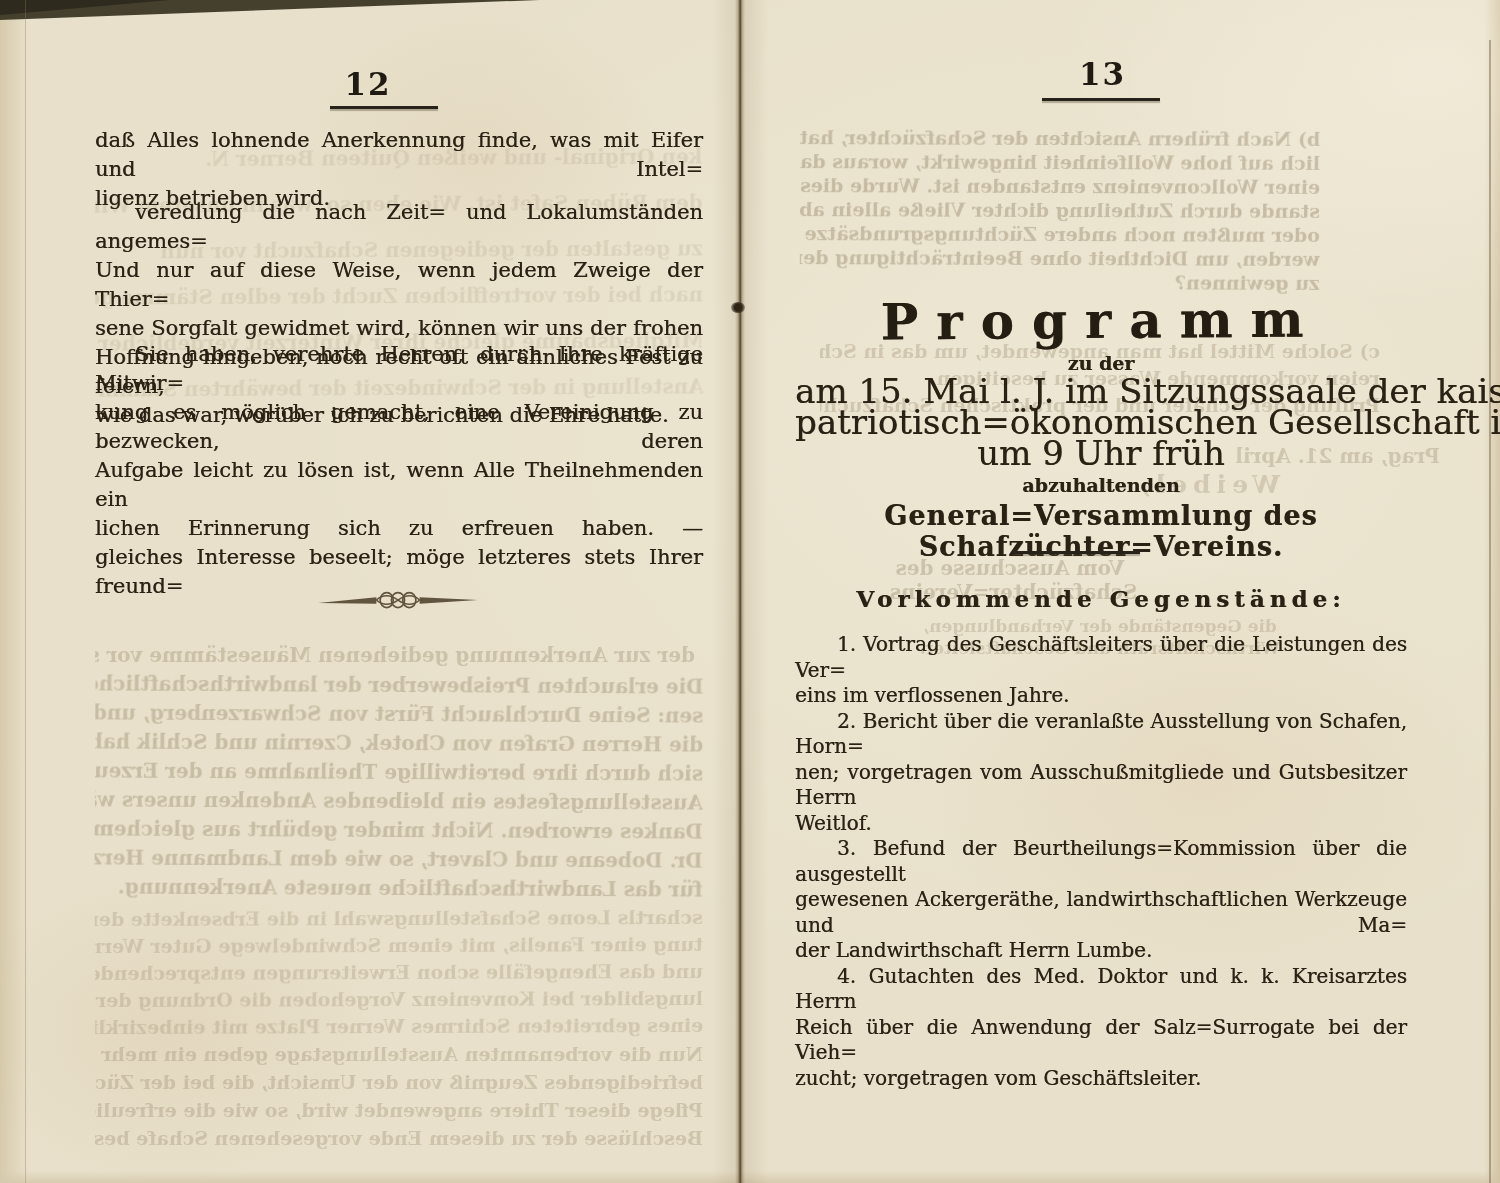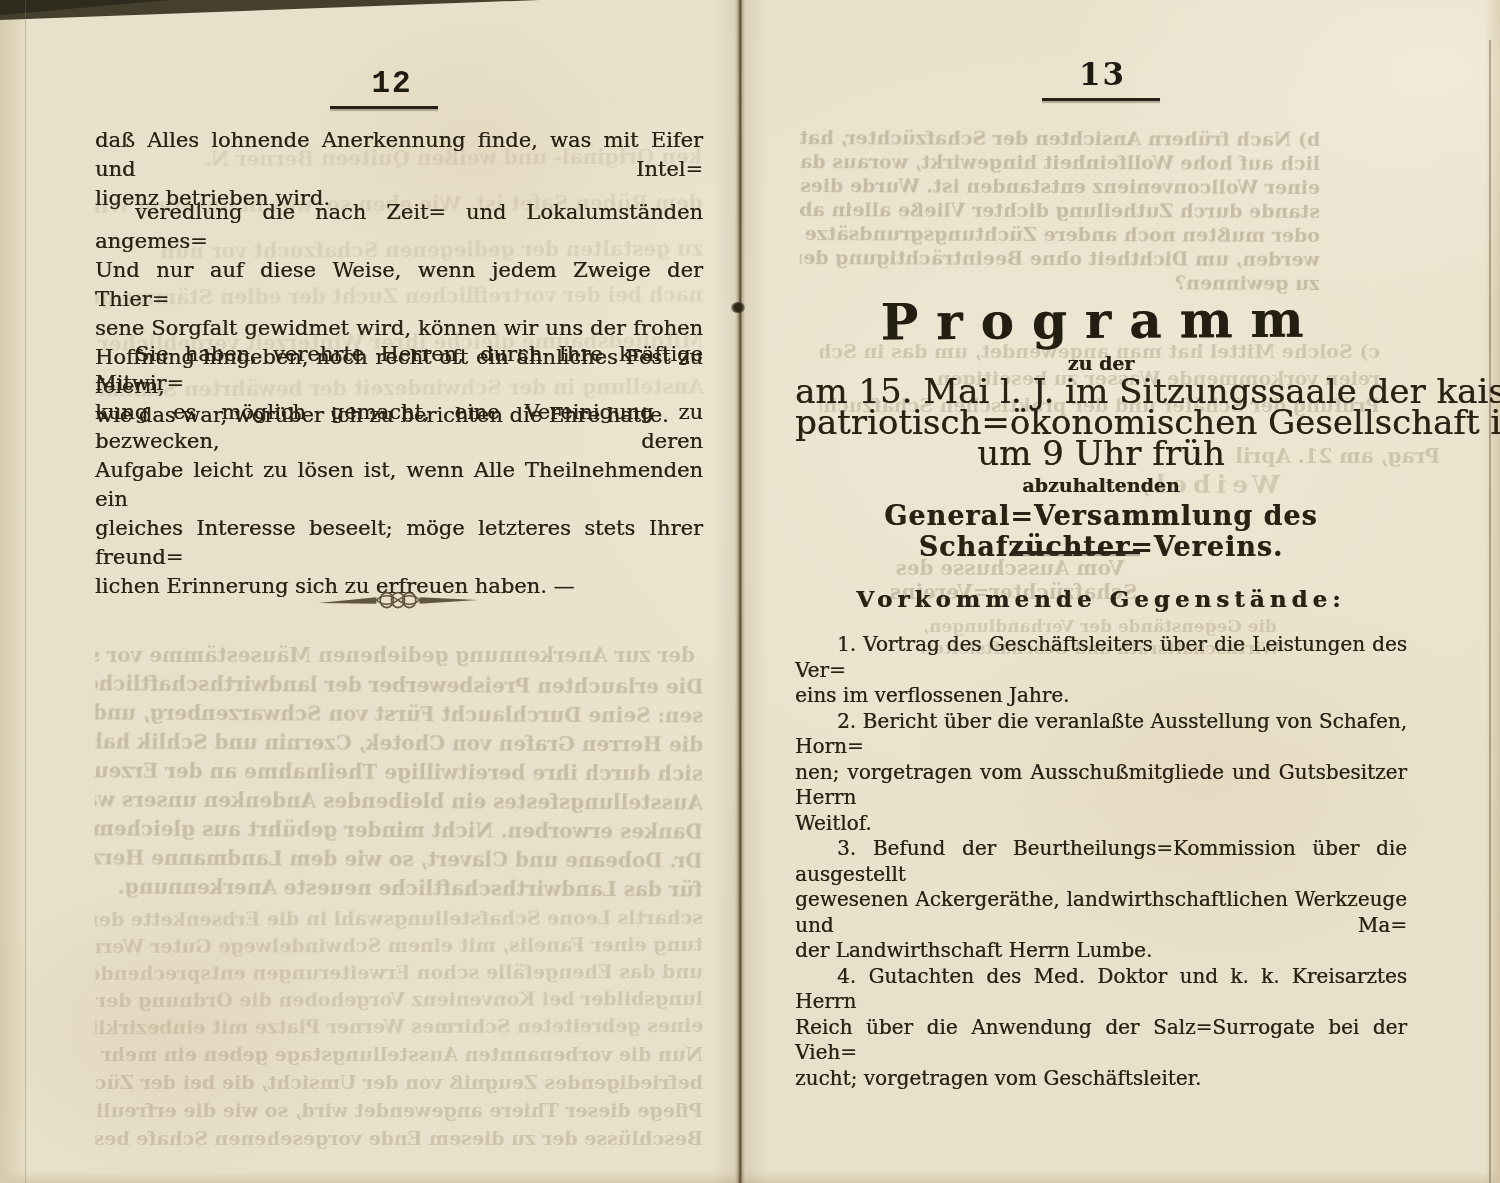--- a/index.html
+++ b/index.html
@@ -96,40 +96,40 @@
         <div>lungsbilder bei Konvenienz Vorgehoben die Ordnung der Bewahrung</div>
         <div>eines gebreiteten Schirmes Werner Platze mit einbezirklicher Sicht.</div>
       </div>
     <div class="abs bleed lines" style="left:95px;top:1040px;width:608px;font-size:19px;line-height:28px;opacity:.24;">
         <div>Nun die vorbenannten Ausstellungstage geben ein mehr als</div>
         <div>befriedigendes Zeugniß von der Umsicht, die bei der Züchtung und</div>
         <div>Pflege dieser Thiere angewendet wird, so wie die erfreulichen</div>
         <div>Beschlüsse der zu diesem Ende vorgesehenen Schafe bestätigen.</div>
       </div>
 
-    <div class="abs pgnum center" style="left:336px;top:66px;width:112px;font-family:Liberation Mono, monospace;">12</div>
+    <div class="abs pgnum center" style="left:312px;top:66px;width:112px;">12</div>
     <div class="abs rule" style="left:330px;top:106px;width:108px;height:3px;"></div>
 
     <div class="abs ink lp-body lines just" style="left:95px;top:126px;">
         <div>daß Alles lohnende Anerkennung finde, was mit Eifer und Intel=</div>
         <div>ligenz betrieben wird.</div>
       </div>
     <div class="abs ink lp-body lines just indent-first" style="left:95px;top:198px;">
         <div>veredlung die nach Zeit= und Lokalumständen angemes=</div>
         <div>Und nur auf diese Weise, wenn jedem Zweige der Thier=</div>
         <div>sene Sorgfalt gewidmet wird, können wir uns der frohen</div>
         <div>Hoffnung hingeben, noch recht oft ein ähnliches Fest zu feiern,</div>
         <div>wie das war, worüber ich zu berichten die Ehre hatte.</div>
       </div>
     <div class="abs ink lp-body lines just indent-first" style="left:95px;top:340px;">
         <div>Sie haben, verehrte Herren, durch Ihre kräftige Mitwir=</div>
         <div>kung es möglich gemacht, eine Vereinigung zu bezwecken, deren</div>
         <div>Aufgabe leicht zu lösen ist, wenn Alle Theilnehmenden ein</div>
+        <div>lichen Erinnerung sich zu erfreuen haben. —</div>
         <div>gleiches Interesse beseelt; möge letzteres stets Ihrer freund=</div>
-        <div>lichen Erinnerung sich zu erfreuen haben. —</div>
       </div>
 
     <div class="abs" style="left:318px;top:588px;width:160px;height:26px;opacity:.85;">
       <svg width="160" height="26" viewBox="0 0 170 26" xmlns="http://www.w3.org/2000/svg">
         <polygon points="0,15 62,9 62,16" fill="#4a3d28"></polygon>
         <polygon points="170,12 108,9 108,16" fill="#4a3d28"></polygon>
         <path d="M62,12 Q72,3 85,12 Q98,21 108,12" stroke="#4a3d28" fill="none" stroke-width="1.6"></path>
         <path d="M62,12 Q72,21 85,12 Q98,3 108,12" stroke="#4a3d28" fill="none" stroke-width="1.6"></path>
         <ellipse cx="73" cy="12" rx="7" ry="8" fill="none" stroke="#4a3d28" stroke-width="1.8"></ellipse>
         <ellipse cx="85" cy="12" rx="7" ry="8" fill="none" stroke="#4a3d28" stroke-width="1.8"></ellipse>

